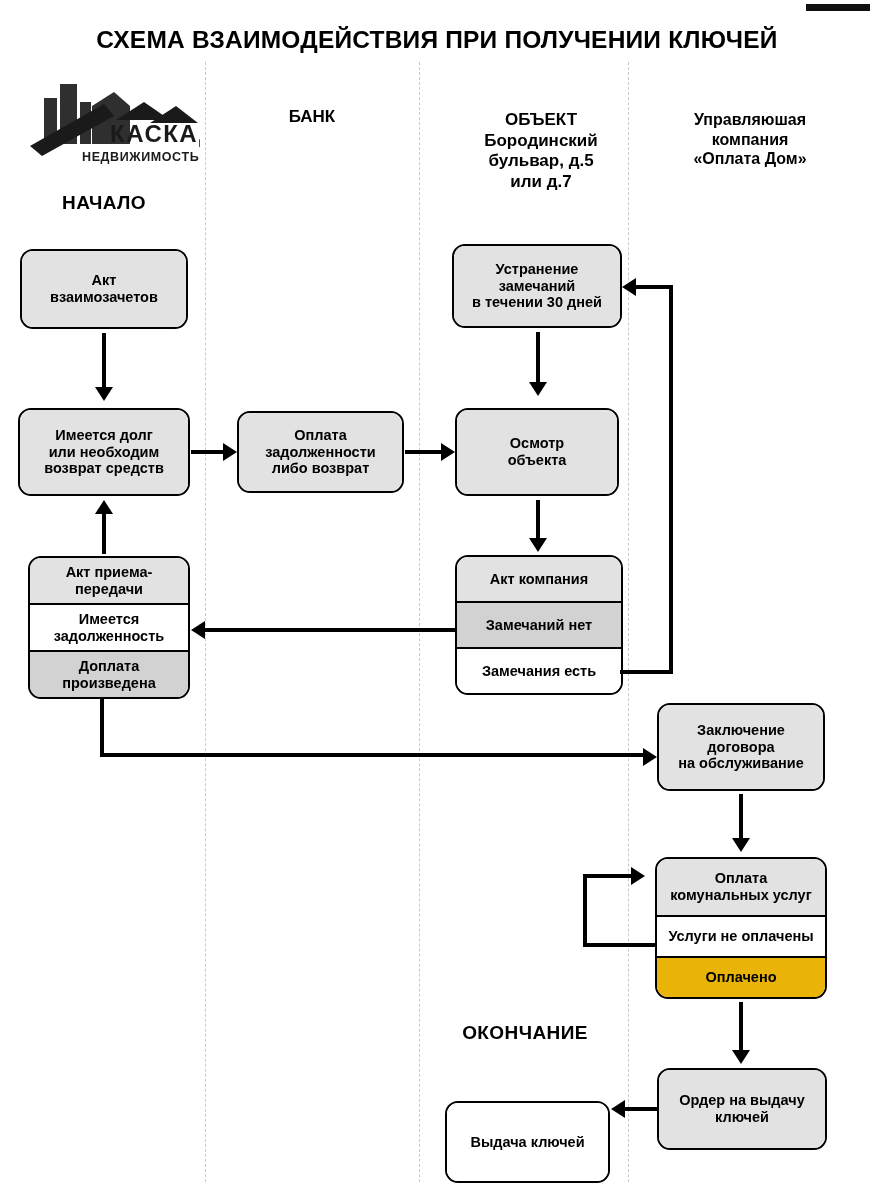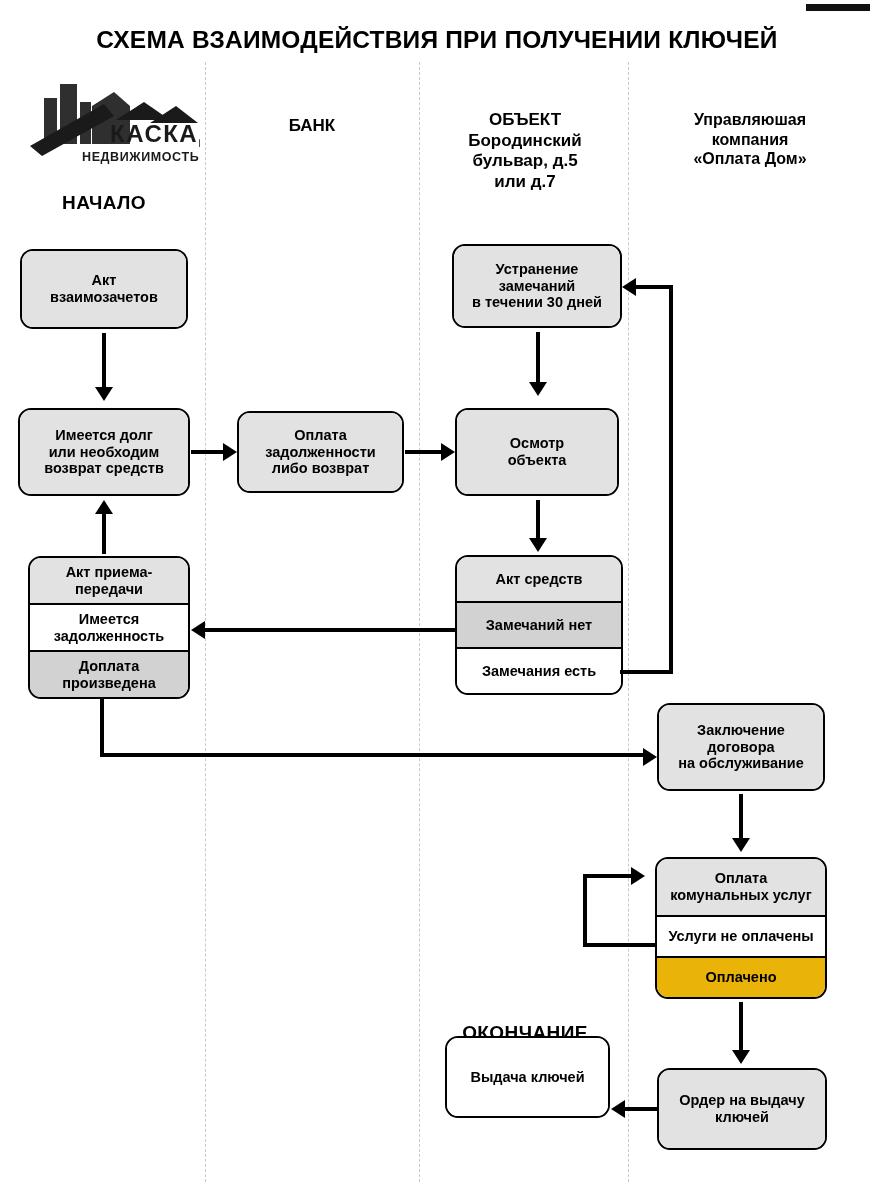--- a/index.html
+++ b/index.html
@@ -106,25 +106,25 @@
       <g fill="#1a1a1a">
         <polygon points="98,44 126,26 152,44 124,44"></polygon>
         <polygon points="132,47 158,30 180,47 154,47"></polygon>
         <polygon points="12,70 86,28 96,40 24,80"></polygon>
       </g>
       <text x="92" y="66" font-family="Liberation Sans, sans-serif" font-size="24" font-weight="bold" fill="#1a1a1a" letter-spacing="1.5">КАСКАД</text>
       <text x="64" y="85" font-family="Liberation Sans, sans-serif" font-size="12.5" font-weight="bold" fill="#1a1a1a" letter-spacing="0.6">НЕДВИЖИМОСТЬ</text>
     </svg>
   </div>
 
-  <div class="lane-head" style="left:232px;top:116px;width:160px;">
+  <div class="lane-head" style="left:232px;top:107px;width:160px;">
     <div>БАНК</div>
   </div>
 
-  <div class="lane-head" style="left:432px;top:110px;width:186px;">
+  <div class="lane-head" style="left:448px;top:110px;width:186px;">
     <div>ОБЪЕКТ</div>
     <div>Бородинский</div>
     <div>бульвар, д.5</div>
     <div>или д.7</div>
   </div>
 
   <div class="lane-head small" style="left:638px;top:110px;width:224px;">
     <div>Управляюшая</div>
     <div>компания</div>
     <div>«Оплата Дом»</div>
@@ -164,21 +164,21 @@
 замечаний
 в течении 30 дней</div>
   </div>
 
   <div class="node" style="left:455px;top:408px;width:164px;height:88px;">
     <div class="cell fill-light">Осмотр
 объекта</div>
   </div>
 
   <div class="node" style="left:455px;top:555px;width:168px;height:140px;">
-    <div class="cell fill-light">Акт средств</div>
+    <div class="cell fill-light">Акт компания</div>
     <div class="cell fill-mid">Замечаний нет</div>
     <div class="cell fill-white">Замечания есть</div>
   </div>
 
   <div class="node" style="left:657px;top:703px;width:168px;height:88px;">
     <div class="cell fill-light">Заключение
 договора
 на обслуживание</div>
   </div>
 
@@ -187,21 +187,21 @@
 комунальных услуг</div>
     <div class="cell fill-white">Услуги не оплачены</div>
     <div class="cell fill-dark">Оплачено</div>
   </div>
 
   <div class="node" style="left:657px;top:1068px;width:170px;height:82px;">
     <div class="cell fill-light">Ордер на выдачу
 ключей</div>
   </div>
 
-  <div class="node" style="left:445px;top:1036px;width:165px;height:82px;">
+  <div class="node" style="left:445px;top:1101px;width:165px;height:82px;">
     <div class="cell fill-white">Выдача ключей</div>
   </div>
 
   <div class="conn v" style="left:102px;top:333px;height:54px;"></div>
   <div class="arrow down" style="left:95px;top:387px;"></div>
 
   <div class="conn h" style="left:191px;top:450px;width:32px;"></div>
   <div class="arrow right" style="left:223px;top:443px;"></div>
 
   <div class="conn h" style="left:405px;top:450px;width:36px;"></div>

